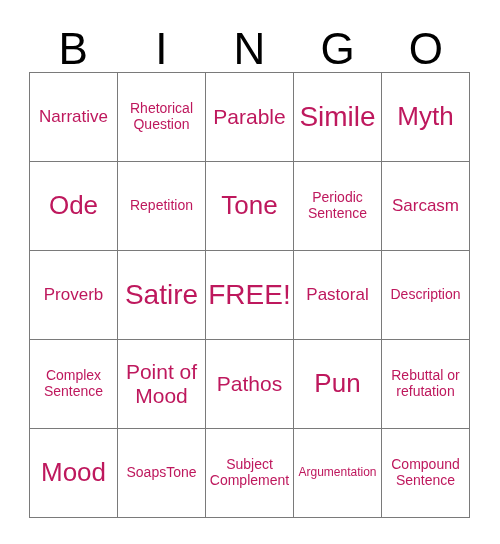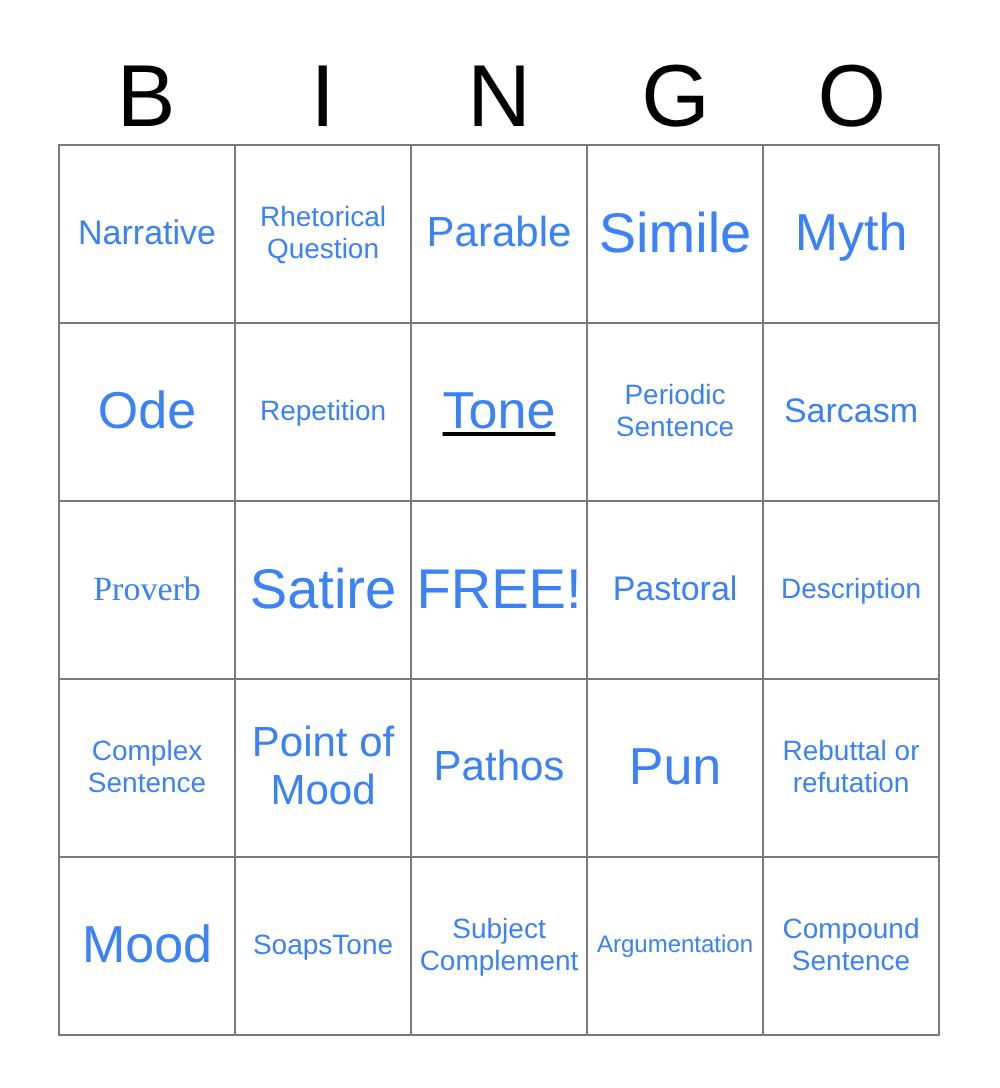--- a/index.html
+++ b/index.html
@@ -72,21 +72,21 @@
     text-align: center;
     padding: 1px 2px;
     overflow: hidden;
     background: #ffffff;
   }
   .cell-text {
     display: block;
     width: 100%;
     line-height: 1.12;
     font-weight: 400;
-    color: #3b82f6;
+    color: #be185d;
     word-wrap: break-word;
   }
 
   
   .cell[data-size="xl"]  .cell-text { font-size: 26px; }
   .cell[data-size="lg"]  .cell-text { font-size: 28px; }
   .cell[data-size="md"]  .cell-text { font-size: 21px; }
   .cell[data-size="sm"]  .cell-text { font-size: 17px; }
   .cell[data-size="xs"]  .cell-text { font-size: 14px; }
   .cell[data-size="xxs"] .cell-text { font-size: 12px; }
@@ -124,33 +124,33 @@
       </div>
     </div>
 
     <div class="grid-row">
       <div class="cell" data-size="xl" style="border-color: rgb(122, 122, 122);">
         <span class="cell-text">Ode</span>
       </div>
       <div class="cell" data-size="xs" style="border-color: rgb(122, 122, 122);">
         <span class="cell-text">Repetition</span>
       </div>
-      <div class="cell" data-size="xl" style="border-color: rgb(122, 122, 122); text-decoration: underline;">
+      <div class="cell" data-size="xl" style="border-color: rgb(122, 122, 122);">
         <span class="cell-text">Tone</span>
       </div>
       <div class="cell" data-size="xs" style="border-color: rgb(122, 122, 122);">
         <span class="cell-text">Periodic Sentence</span>
       </div>
       <div class="cell" data-size="sm" style="border-color: rgb(122, 122, 122);">
         <span class="cell-text">Sarcasm</span>
       </div>
     </div>
 
     <div class="grid-row">
-      <div class="cell" data-size="sm" style="border-color: rgb(122, 122, 122); font-family: Liberation Serif, serif;">
+      <div class="cell" data-size="sm" style="border-color: rgb(122, 122, 122);">
         <span class="cell-text">Proverb</span>
       </div>
       <div class="cell" data-size="lg" style="border-color: rgb(122, 122, 122);">
         <span class="cell-text">Satire</span>
       </div>
       <div class="cell" data-size="lg" style="border-color: rgb(122, 122, 122);">
         <span class="cell-text">FREE!</span>
       </div>
       <div class="cell" data-size="sm" style="border-color: rgb(122, 122, 122);">
         <span class="cell-text">Pastoral</span>

